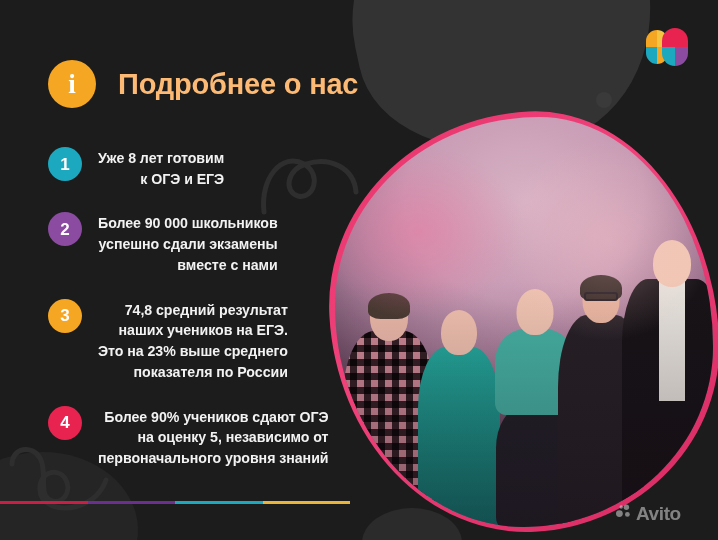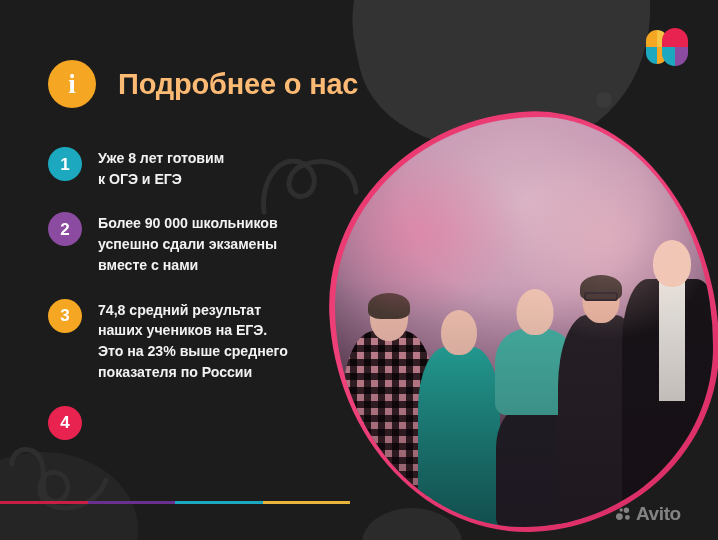--- a/index.html
+++ b/index.html
@@ -120,20 +120,21 @@
     margin-top:1px;
   }
   .fact-text {
     color:#f2f2f2;
     font-size:14.2px;
     font-weight:bold;
     line-height:1.46;
     letter-spacing:-0.05px;
     padding-top:2px;
     white-space:pre-line;
+    text-align:right;
   }
 
   
   .rule {
     position:absolute;
     left:0; top:501px;
     width:350px; height:3px;
     display:flex;
   }
   .rule i { display:block; height:100%; flex:1 1 0; }
@@ -187,21 +188,21 @@
   .logo {
     position:absolute;
     left:646px; top:28px;
     width:42px; height:38px;
   }
 
   
   .avito {
     position:absolute;
     left:616px; top:504px;
-    display:flex; align-items:center; gap:5px;
+    display:flex; align-items:flex-start; gap:5px;
     opacity:.55;
   }
   .avito-dots { width:15px; height:14px; flex:0 0 auto; }
   .avito-word {
     color:#d8d8d8;
     font-size:19px;
     font-weight:bold;
     letter-spacing:-0.4px;
     line-height:1;
   }
@@ -259,20 +260,23 @@
       <div class="fact-text">74,8 средний результат
 наших учеников на ЕГЭ.
 Это на 23% выше среднего
 показателя по России</div>
     </div>
 
     <div class="fact">
       <div class="num-badge" style="background:#e8234f">
         <span>4</span>
       </div>
+      <div class="fact-text">Более 90% учеников сдают ОГЭ
+на оценку 5, независимо от
+первоначального уровня знаний</div>
     </div>
 
   </div>
 
   <div class="rule">
     <i style="background:#c91f45"></i>
     <i style="background:#6b2f8f"></i>
     <i style="background:#1ca8bf"></i>
     <i style="background:#e8b53a"></i>
   </div>

